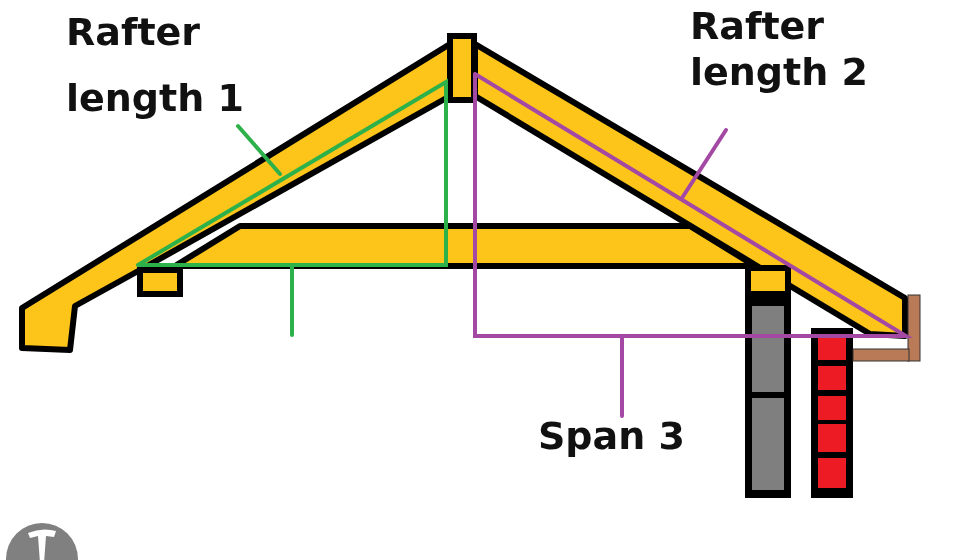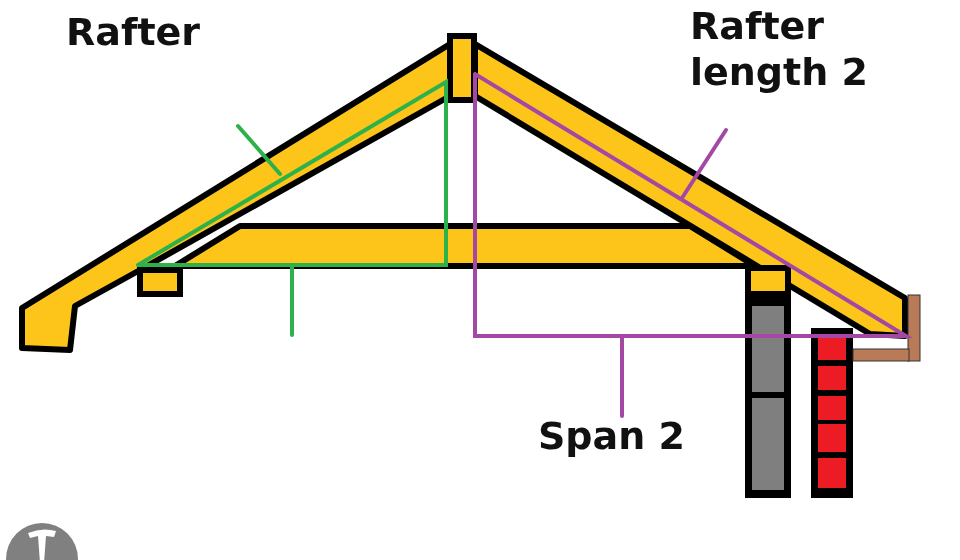--- a/index.html
+++ b/index.html
@@ -60,27 +60,28 @@
 
     <g stroke="#A349A4" stroke-width="4" fill="none" stroke-linecap="round">
       <polyline points="475,66 475,328 906,328 475,66"></polyline>
       <line x1="622" y1="328" x2="622" y2="408"></line>
       <line x1="726" y1="122" x2="682" y2="190"></line>
     </g>
   </svg>
 
   <div class="label" style="left:66px; top:2px;">
     <div>Rafter</div>
+    <div style="margin-top:20px;">length 1</div>
   </div>
 
   <div class="label" style="left:690px; top:-4px;">
     <div>Rafter</div>
     <div style="">length 2</div>
   </div>
 
-  <div class="label" style="left:538px; top:406px;">Span 2</div>
+  <div class="label" style="left:538px; top:406px;">Span 3</div>
 
   <div class="watermark">
     <svg width="72" height="72" viewBox="0 0 72 72">
       <path d="M22,10 Q36,4 50,8 L48,14 L40,13 L38,40 Q46,44 48,56 L24,56 Q26,44 34,40 L32,13 L24,15 Z" fill="#ffffff"></path>
     </svg>
   </div>
 </div>
 
 </body></html>

